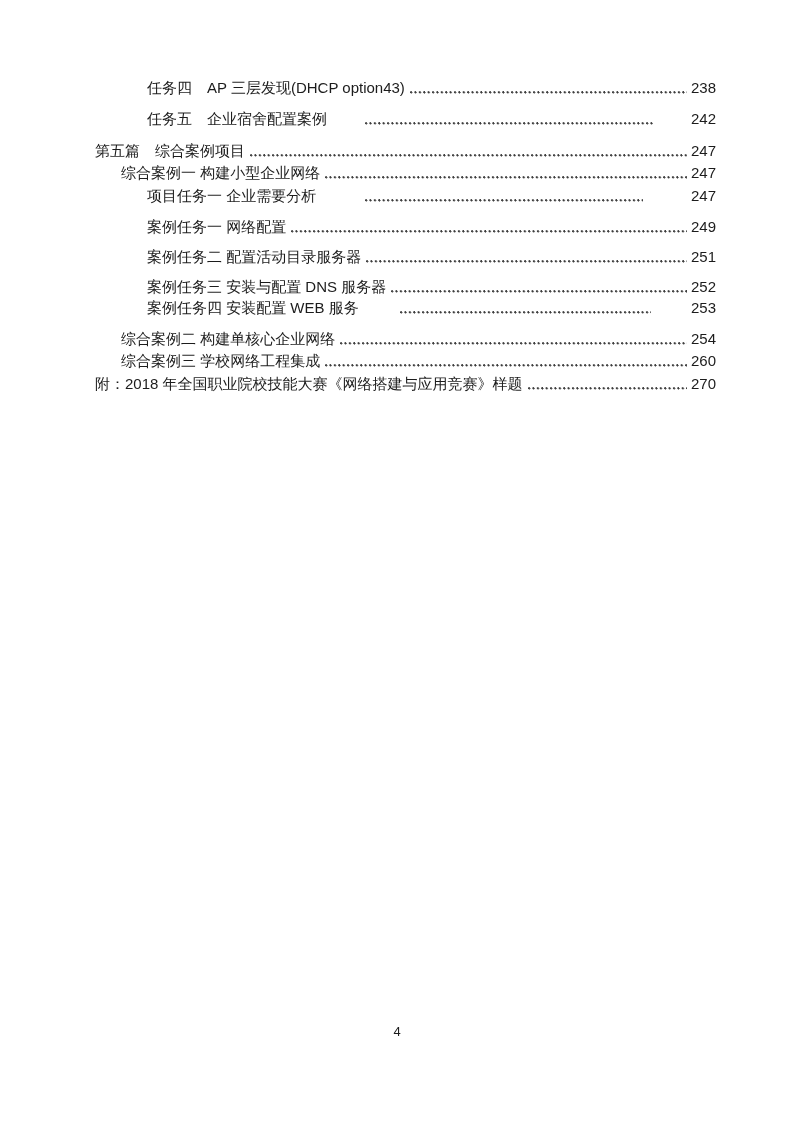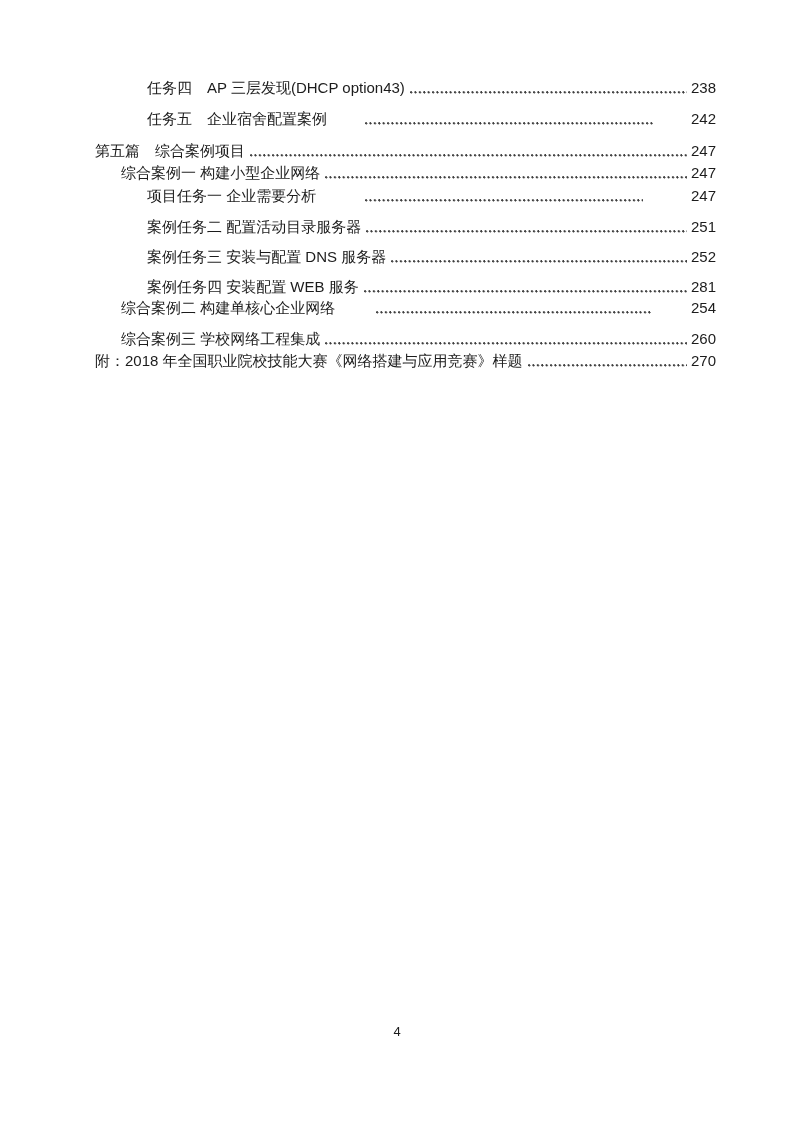--- a/index.html
+++ b/index.html
@@ -111,33 +111,38 @@
     <span class="toc-label">综合案例一 构建小型企业网络</span>
     <span class="toc-leader"></span>
     <span class="toc-page">247</span>
   </div>
       <div class="toc-row level-2">
     <span class="toc-label">项目任务一 企业需要分析</span>
     <span class="toc-leader"></span>
     <span class="toc-page">247</span>
   </div>
       <div class="toc-row level-2">
+    <span class="toc-label">案例任务一 网络配置</span>
+    <span class="toc-leader"></span>
+    <span class="toc-page">249</span>
+  </div>
+      <div class="toc-row level-2">
     <span class="toc-label">案例任务二 配置活动目录服务器</span>
     <span class="toc-leader"></span>
     <span class="toc-page">251</span>
   </div>
       <div class="toc-row level-2">
     <span class="toc-label">案例任务三 安装与配置 DNS 服务器</span>
     <span class="toc-leader"></span>
     <span class="toc-page">252</span>
   </div>
       <div class="toc-row level-2">
     <span class="toc-label">案例任务四 安装配置 WEB 服务</span>
     <span class="toc-leader"></span>
-    <span class="toc-page">281</span>
+    <span class="toc-page">253</span>
   </div>
       <div class="toc-row level-1">
     <span class="toc-label">综合案例二 构建单核心企业网络</span>
     <span class="toc-leader"></span>
     <span class="toc-page">254</span>
   </div>
       <div class="toc-row level-1">
     <span class="toc-label">综合案例三 学校网络工程集成</span>
     <span class="toc-leader"></span>
     <span class="toc-page">260</span>

